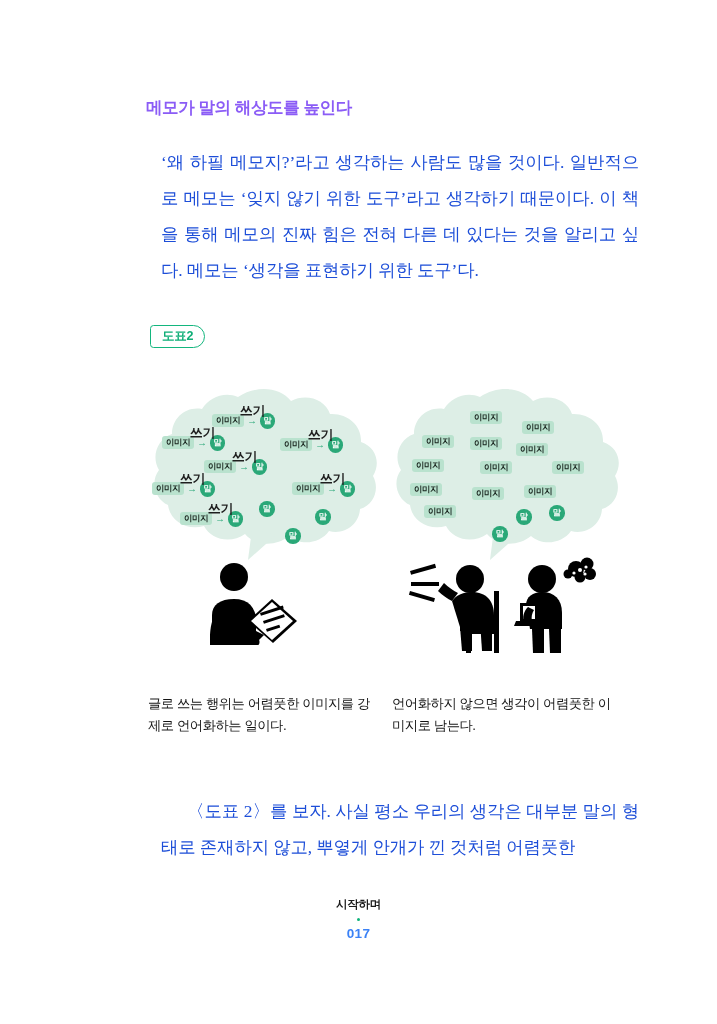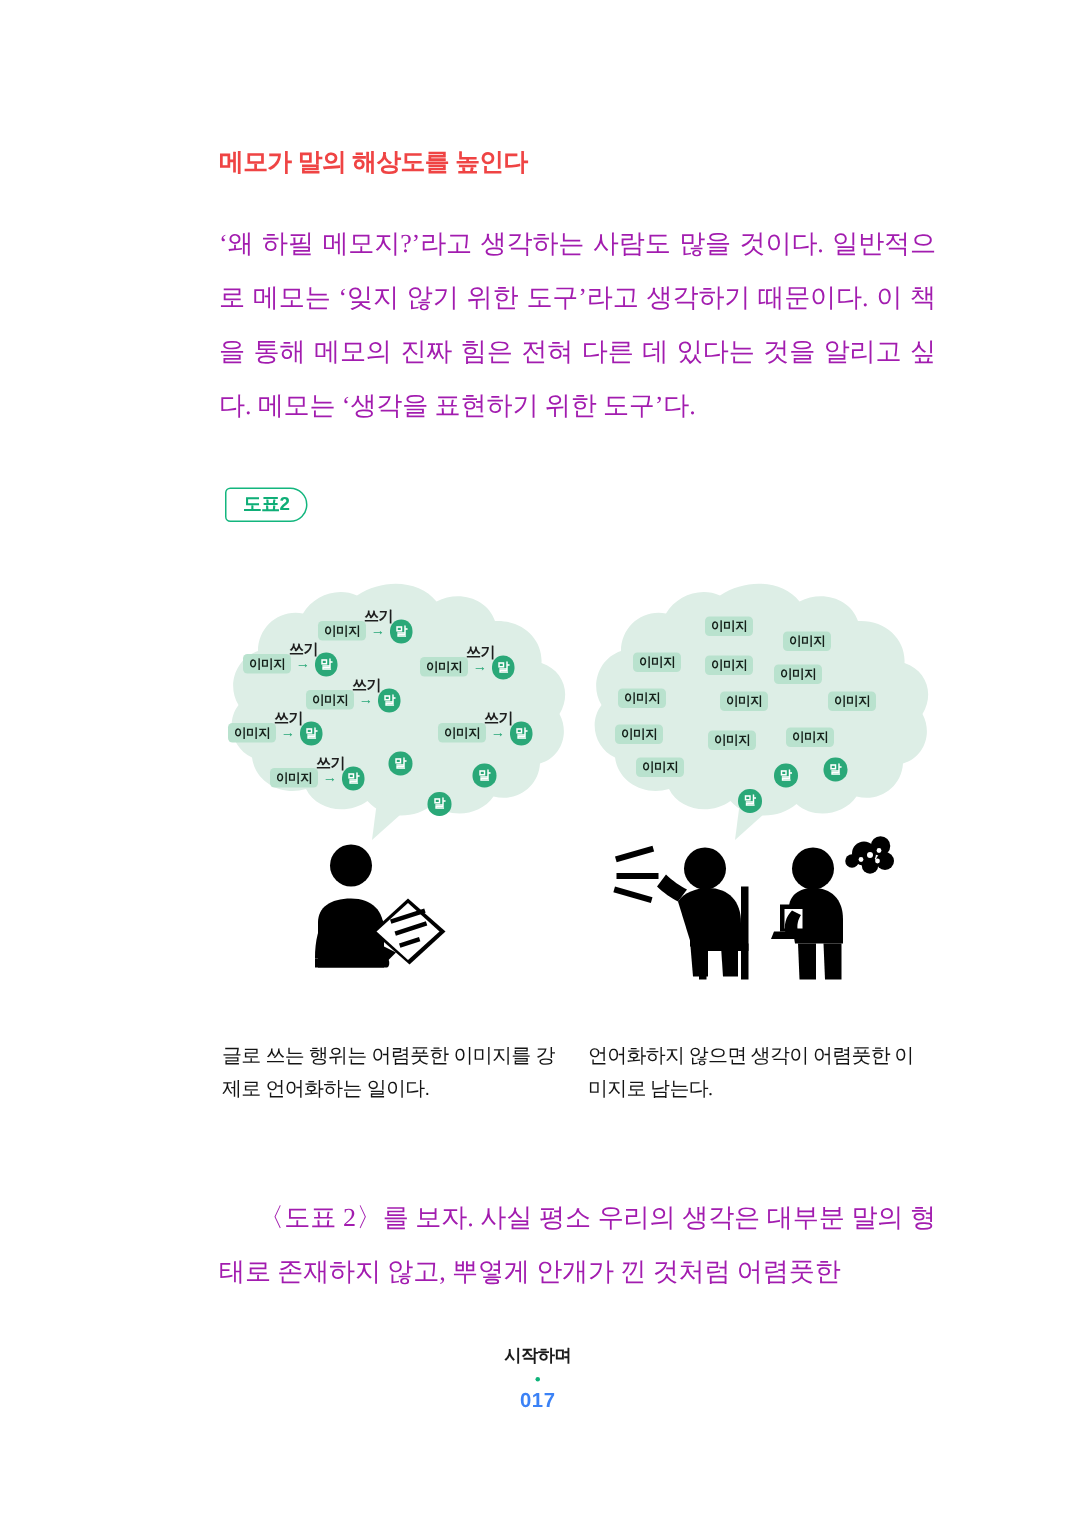--- a/index.html
+++ b/index.html
@@ -25,34 +25,34 @@
 
   
   .heading {
     position: absolute;
     left: 146px;
     top: 86px;
     width: 480px;
     font-size: 16.5px;
     font-weight: 700;
     letter-spacing: -0.4px;
-    color: #ef4444;
+    color: #8b5cf6;
     font-family: "Liberation Sans", "DejaVu Sans", sans-serif;
   }
 
   
   .body-para {
     position: absolute;
-    left: 146px;
+    left: 161px;
     width: 478px;
     font-family: "Liberation Serif", "DejaVu Serif", serif;
     font-size: 17.4px;
     line-height: 36px;
     letter-spacing: -0.1px;
-    color: #a21caf;
+    color: #1d4ed8;
     text-align: justify;
     text-justify: inter-character;
   }
   .para-top { top: 127px; }
   .para-bottom { top: 776px; text-indent: 26px; }
 
   
   .fig-label-row {
     position: absolute;
     left: 150px;
@@ -143,21 +143,21 @@
     font-size: 9.5px;
     font-weight: 700;
     line-height: 1;
     padding: 0 1px;
   }
   .arrow-label {
     position: absolute;
     left: 50%;
     transform: translateX(-48%);
     bottom: 9px;
-    font-size: 10px;
+    font-size: 13px;
     font-weight: 700;
     color: #1e1e1e;
     letter-spacing: -0.3px;
     white-space: nowrap;
     font-family: Liberation Serif, serif;
   }
   .chip-word {
     width: 15.5px;
     height: 15.5px;
     border-radius: 50%;
@@ -189,21 +189,21 @@
   .caption {
     position: absolute;
     top: 680px;
     font-size: 13.3px;
     line-height: 22px;
     letter-spacing: -0.45px;
     color: #141414;
     font-family: "Liberation Sans", "DejaVu Sans", sans-serif;
   }
   .caption-left  { left: 148px; width: 225px; }
-  .caption-right { left: 392px; width: 228px; font-family: Liberation Serif, serif; }
+  .caption-right { left: 392px; width: 228px; }
 
   
   .footer {
     position: absolute;
     left: 0;
     right: 0;
     top: 898px;
     text-align: center;
   }
   .footer-chapter {

